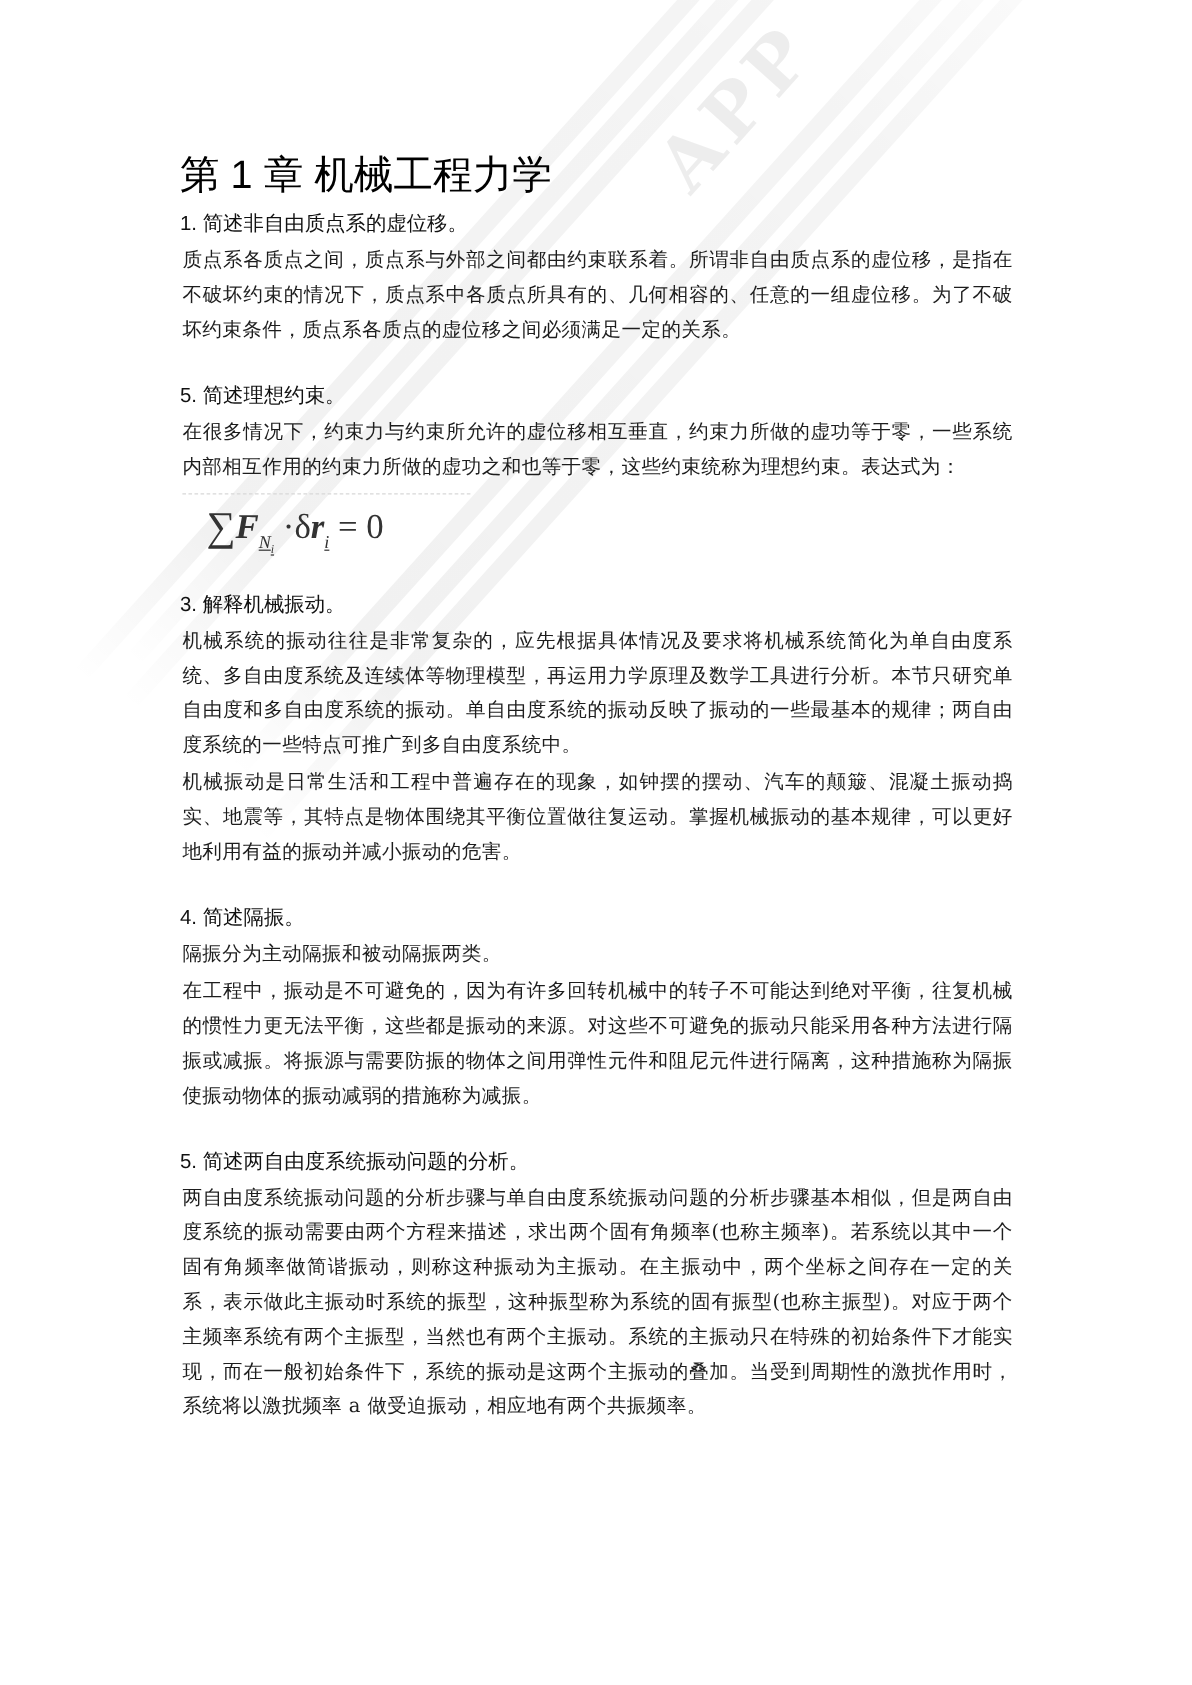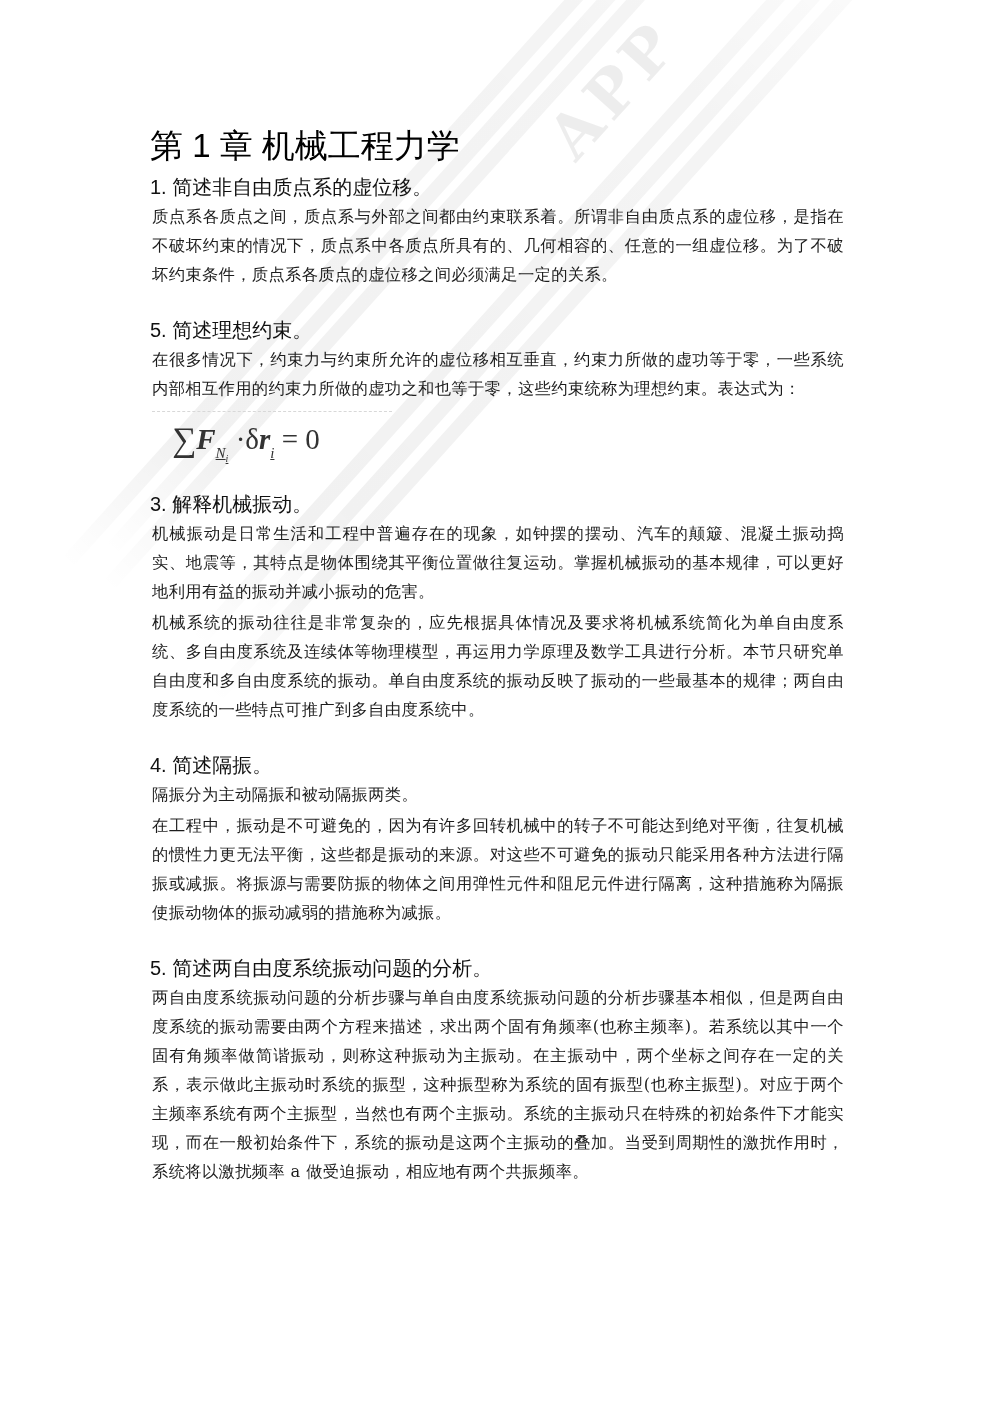--- a/index.html
+++ b/index.html
@@ -57,21 +57,21 @@
       font-family: "Liberation Sans", "DejaVu Sans", sans-serif;
       font-size: 33px;
       line-height: 48px;
       margin: 0 0 4px 0;
       font-weight: normal;
       color: #000000;
     }
     .section { margin: 0; }
     .section-heading {
       font-family: "Liberation Sans", "DejaVu Sans", sans-serif;
-      font-size: 20px;
+      font-size: 17px;
       line-height: 26px;
       margin: 0;
       font-weight: normal;
       color: #111;
     }
     .para {
       font-family: "DejaVu Serif", "Liberation Serif", serif;
       font-size: 16.3px;
       line-height: 29px;
       margin: 2px;
@@ -139,22 +139,22 @@
       <div class="formula-expr">
         <span class="sigma">∑</span><span class="var">F</span><sub><span>N</span><sub>i</sub></sub>
         <span>·</span><span>δ</span><span class="var">r</span><sub>i</sub>
         <span>= 0</span>
       </div>
     </div>
   </div>
 
   <div class="section">
     <h2 class="section-heading">3. 解释机械振动。</h2>
+    <p class="para">机械系统的振动往往是非常复杂的，应先根据具体情况及要求将机械系统简化为单自由度系统、多自由度系统及连续体等物理模型，再运用力学原理及数学工具进行分析。本节只研究单自由度和多自由度系统的振动。单自由度系统的振动反映了振动的一些最基本的规律；两自由度系统的一些特点可推广到多自由度系统中。</p>
     <p class="para">机械振动是日常生活和工程中普遍存在的现象，如钟摆的摆动、汽车的颠簸、混凝土振动捣实、地震等，其特点是物体围绕其平衡位置做往复运动。掌握机械振动的基本规律，可以更好地利用有益的振动并减小振动的危害。</p>
-    <p class="para">机械系统的振动往往是非常复杂的，应先根据具体情况及要求将机械系统简化为单自由度系统、多自由度系统及连续体等物理模型，再运用力学原理及数学工具进行分析。本节只研究单自由度和多自由度系统的振动。单自由度系统的振动反映了振动的一些最基本的规律；两自由度系统的一些特点可推广到多自由度系统中。</p>
   </div>
 
   <div class="gap"></div>
 
   <div class="section">
     <h2 class="section-heading">4. 简述隔振。</h2>
     <p class="para">隔振分为主动隔振和被动隔振两类。</p>
     <p class="para">在工程中，振动是不可避免的，因为有许多回转机械中的转子不可能达到绝对平衡，往复机械的惯性力更无法平衡，这些都是振动的来源。对这些不可避免的振动只能采用各种方法进行隔振或减振。将振源与需要防振的物体之间用弹性元件和阻尼元件进行隔离，这种措施称为隔振使振动物体的振动减弱的措施称为减振。</p>
   </div>
 

